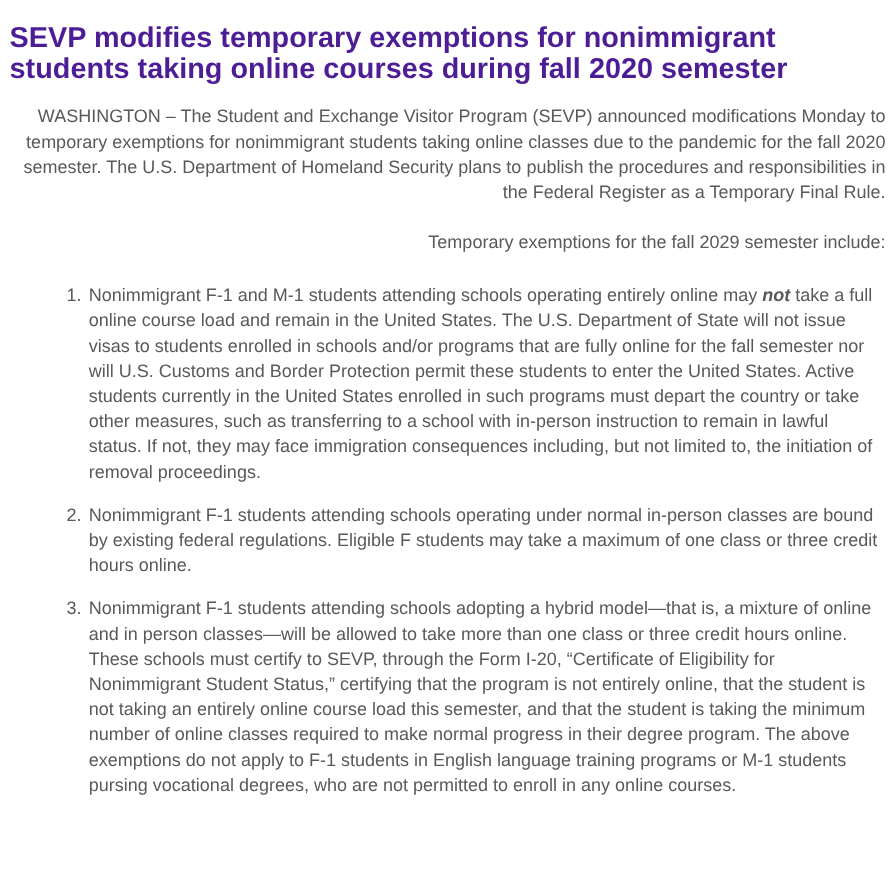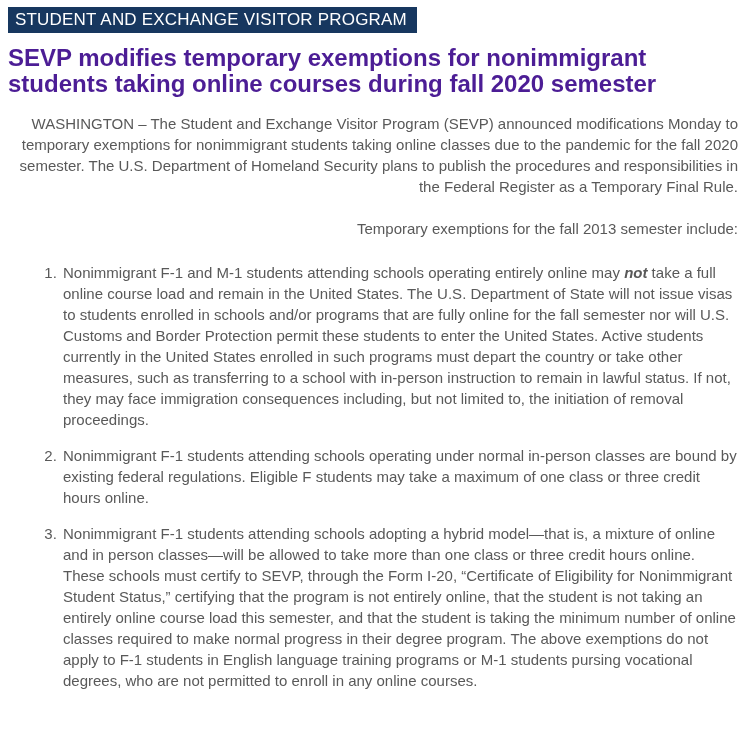--- a/index.html
+++ b/index.html
@@ -50,39 +50,39 @@
     .exemption-list {
       color: #595959;
       font-size: 15px;
       line-height: 21px;
       margin: 23px 0 0 0;
       padding-left: 53px;
     }
     .exemption-list li {
       margin-bottom: 15px;
       padding-left: 2px;
+      margin-left: 11px;
     }
     .bold-italic {
       font-weight: bold;
       font-style: italic;
     }
   </style>
 </head>
 <body>
 
 <div class="page">
 
-  <a class="banner" href="#">STUDENT AND EXCHANGE VISITOR PROGRAM</a>
 
 
   <h1 class="title">SEVP modifies temporary exemptions for nonimmigrant students taking online courses during fall 2020 semester</h1>
 
   <p class="body-text">WASHINGTON – The Student and Exchange Visitor Program (SEVP) announced modifications Monday to temporary exemptions for nonimmigrant students taking online classes due to the pandemic for the fall 2020 semester. The U.S. Department of Homeland Security plans to publish the procedures and responsibilities in the Federal Register as a Temporary Final Rule.</p>
 
-  <p class="body-text">Temporary exemptions for the fall 2013 semester include:</p>
+  <p class="body-text">Temporary exemptions for the fall 2029 semester include:</p>
 
   <ol class="exemption-list">
     <li><span>Nonimmigrant F-1 and M-1 students attending schools operating entirely online may </span><span class="bold-italic">not</span><span> take a full online course load and remain in the United States. The U.S. Department of State will not issue visas to students enrolled in schools and/or programs that are fully online for the fall semester nor will U.S. Customs and Border Protection permit these students to enter the United States. Active students currently in the United States enrolled in such programs must depart the country or take other measures, such as transferring to a school with in-person instruction to remain in lawful status. If not, they may face immigration consequences including, but not limited to, the initiation of removal proceedings.</span></li>
     <li><span>Nonimmigrant F-1 students attending schools operating under normal in-person classes are bound by existing federal regulations. Eligible F students may take a maximum of one class or three credit hours online.</span></li>
     <li><span>Nonimmigrant F-1 students attending schools adopting a hybrid model—that is, a mixture of online and in person classes—will be allowed to take more than one class or three credit hours online. These schools must certify to SEVP, through the Form I-20, “Certificate of Eligibility for Nonimmigrant Student Status,” certifying that the program is not entirely online, that the student is not taking an entirely online course load this semester, and that the student is taking the minimum number of online classes required to make normal progress in their degree program. The above exemptions do not apply to F-1 students in English language training programs or M-1 students pursing vocational degrees, who are not permitted to enroll in any online courses.</span></li>
   </ol>
 
 </div>
 
 </body></html>

